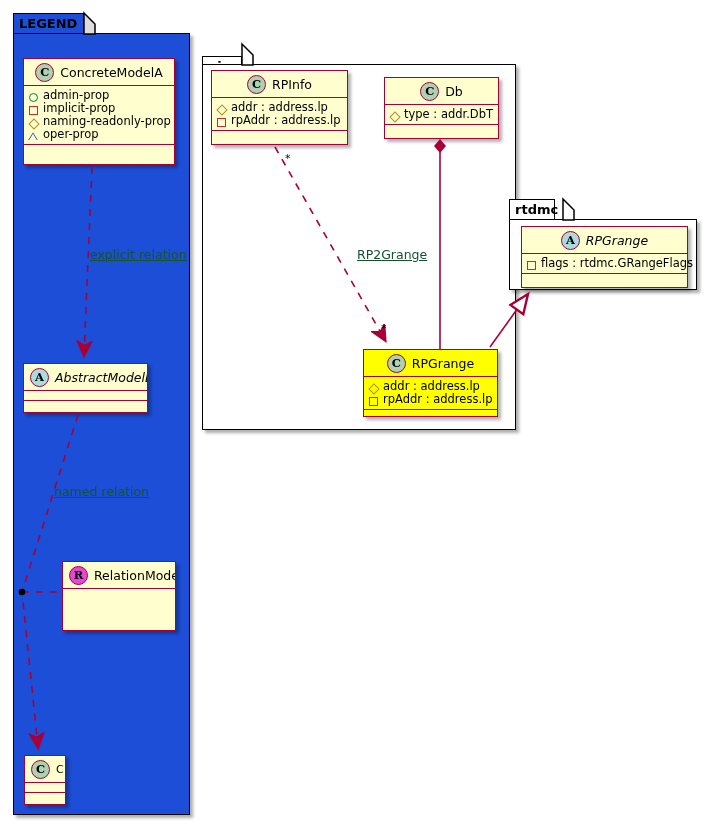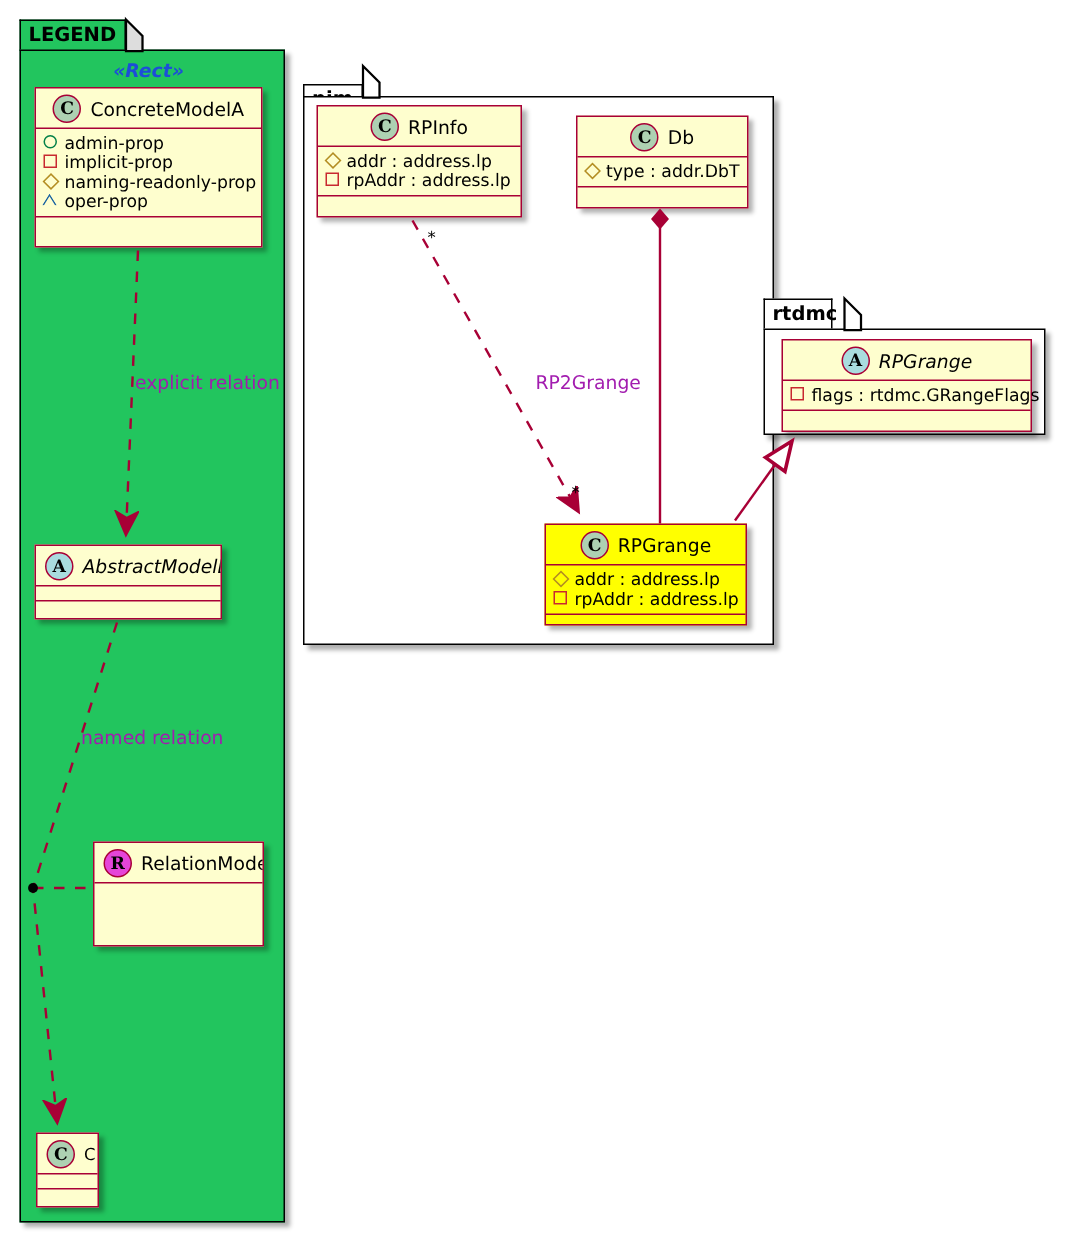--- a/index.html
+++ b/index.html
@@ -43,21 +43,21 @@
     line-height: 19px;
     padding-left: 5px;
     white-space: nowrap;
   }
   .pkg-body {
     position: absolute;
     box-sizing: border-box;
     border: 1.5px solid #000000;
     box-shadow: 3px 3px 3px rgba(0,0,0,0.32);
   }
-  .pkg-legend .pkg-tab, .pkg-legend .pkg-body { background: #22c55e; }
+  .pkg-legend .pkg-tab, .pkg-legend .pkg-body { background: #1d4ed8; }
   .pkg-white .pkg-tab, .pkg-white .pkg-body { background: #FFFFFF; }
 
   
   .uclass {
     position: absolute;
     box-sizing: border-box;
     border: 1.5px solid #A80036;
     background: #FEFECE;
     box-shadow: 3px 3px 3px rgba(0,0,0,0.3);
     font-size: 12px;
@@ -107,21 +107,21 @@
   .cname.small { font-size: 11px; }
 
   .fields {
     border-bottom: 1.5px solid #A80036;
     padding: 3px 4px 3px 4px;
   }
   .fields.empty { height: 9px; padding: 0; }
   .methods { height: 9px; }
   .frow {
     display: flex;
-    align-items: flex-start;
+    align-items: flex-end;
     gap: 5px;
     height: 13px;
     line-height: 13px;
     font-size: 11.5px;
     white-space: nowrap;
   }
   .vis {
     display: inline-block;
     width: 10px; height: 10px;
     position: relative;
@@ -167,22 +167,23 @@
     border-left: 5px solid transparent;
     border-right: 5px solid transparent;
     border-bottom: 8px solid #1963A0;
     clip-path: polygon(0% 100%, 50% 0%, 100% 100%, 88% 100%, 50% 22%, 12% 100%);
   }
 
   
   .edge-label {
     position: absolute;
     font-size: 12.5px;
-    color: #a21caf;
-    white-space: nowrap;
+    color: #14532d;
+    white-space: nowrap;
+    text-decoration: underline;
   }
   .mult-label {
     position: absolute;
     font-size: 11px;
     color: #000000;
     white-space: nowrap;
   }
 </style>
 </head>
 <body>

